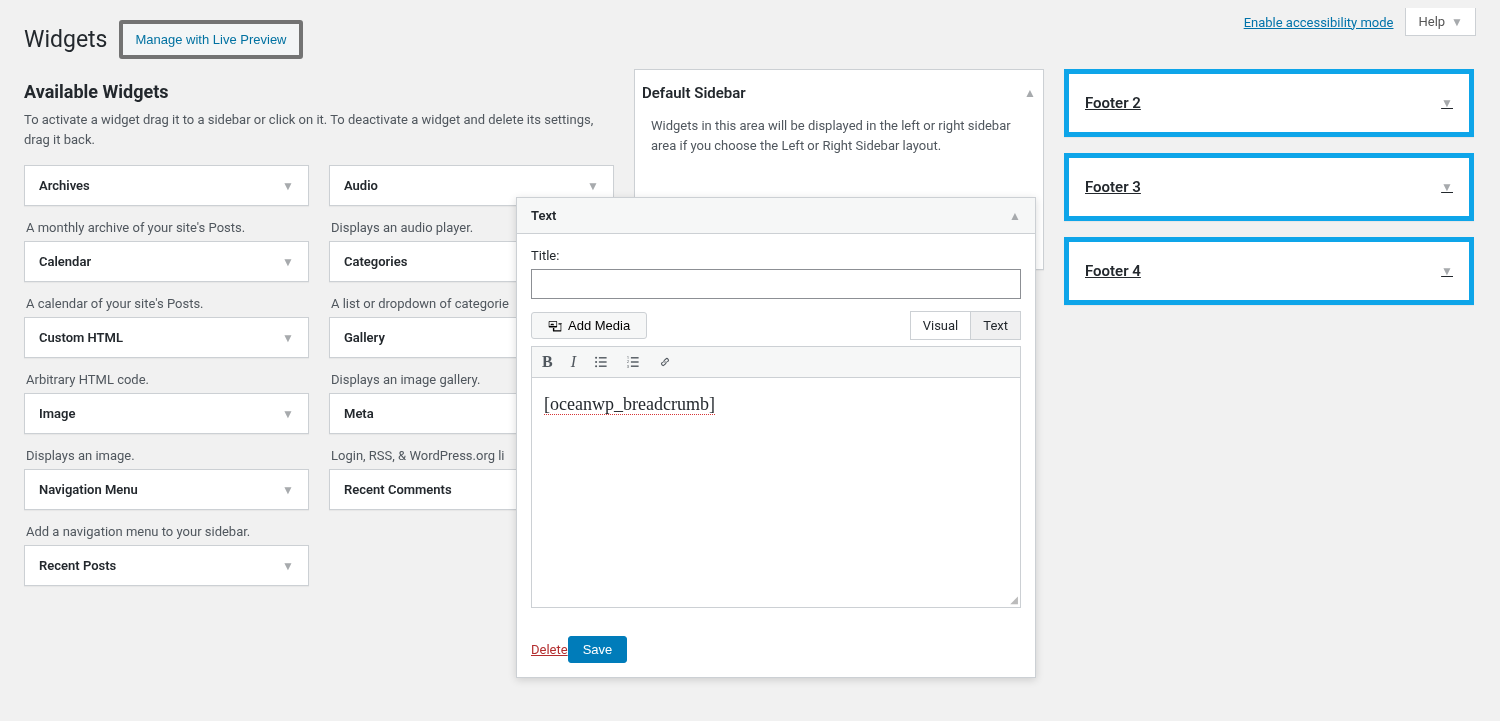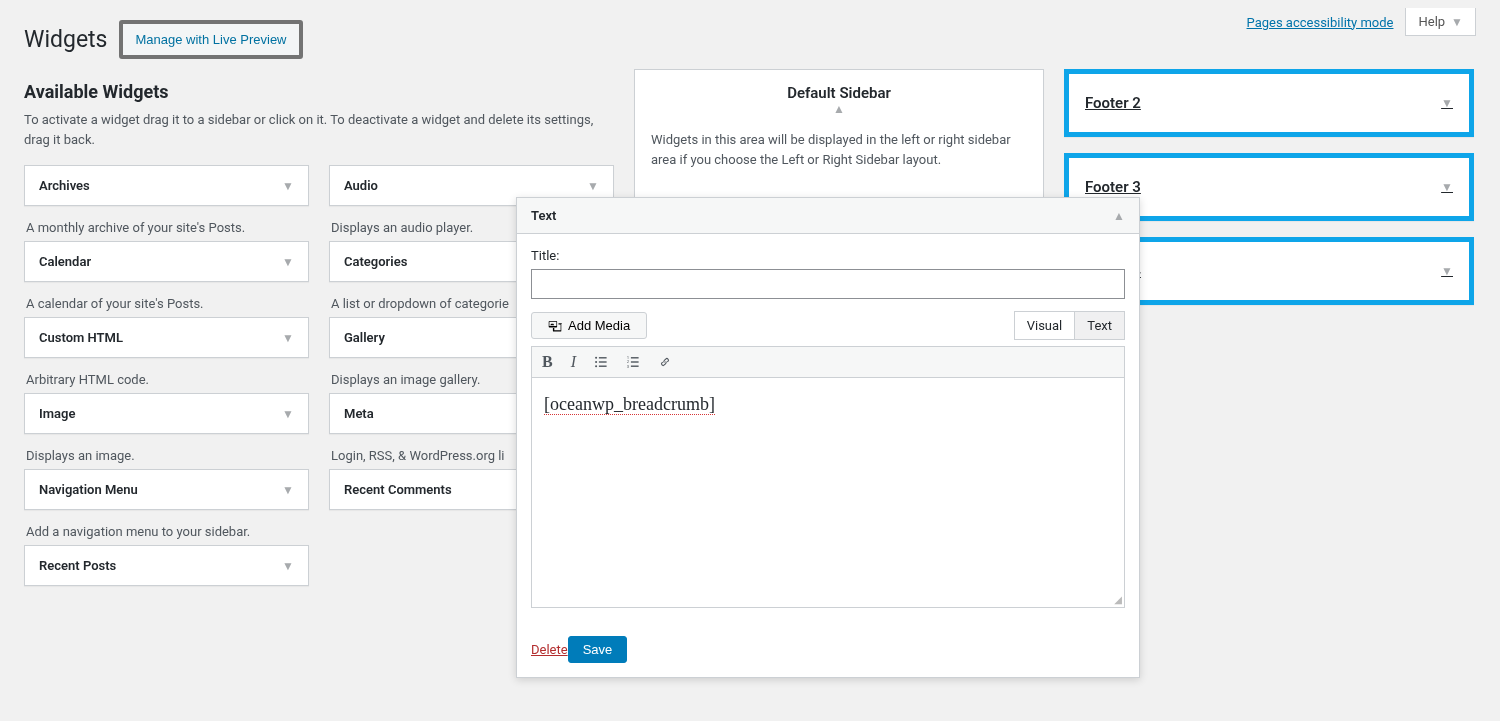--- a/index.html
+++ b/index.html
@@ -105,24 +105,23 @@
   .caret { color: #a7aaad; font-size: 12px; }
   .sidebar-box {
     background: #fff;
     border: 1px solid #ccd0d4;
     margin-bottom: 16px;
     box-shadow: 0 1px 1px rgba(0,0,0,0.04);
   }
   .sidebar-header {
     padding: 14px 7px;
     display: flex;
-    justify-content: flex-start;
-    align-items: center;
-    cursor: pointer;
-    flex-direction: column;
+    justify-content: space-between;
+    align-items: center;
+    cursor: pointer;
   }
   .sidebar-title {
     font-size: 15px;
     font-weight: 600;
   }
   .sidebar-desc {
     padding: 0 16px 14px 16px;
     color: #50575e;
     line-height: 1.5;
     font-size: 13px;
@@ -141,21 +140,21 @@
     cursor: pointer;
     box-shadow: 0 1px 1px rgba(0,0,0,0.04);
     text-decoration: underline;
   }
   .footer-panel .title { font-size: 15px; font-weight: 600; }
   
   .text-widget-panel {
     position: absolute;
     left: 516px;
     top: 197px;
-    width: 624px;
+    width: 520px;
     background: #fff;
     border: 1px solid #ccd0d4;
     box-shadow: 0 2px 8px rgba(0,0,0,0.15);
     z-index: 100;
   }
   .twp-header {
     background: #f6f7f7;
     padding: 10px 14px;
     border-bottom: 1px solid #ccd0d4;
     display: flex;
@@ -257,21 +256,21 @@
     font-size: 13px;
     border-radius: 3px;
     cursor: pointer;
   }
   svg.icon-sm { width: 14px; height: 14px; fill: currentColor; }
 </style>
 </head>
 <body>
 
 <div class="topbar">
-  <a class="accessibility">Pages accessibility mode</a>
+  <a class="accessibility">Enable accessibility mode</a>
   <div class="help-btn">
     <span>Help</span>
     <span class="caret">▼</span>
   </div>
 </div>
 
 <div class="header">
   <h1 class="page-title">Widgets</h1>
   <button class="live-preview-btn">Manage with Live Preview</button>
 </div>

